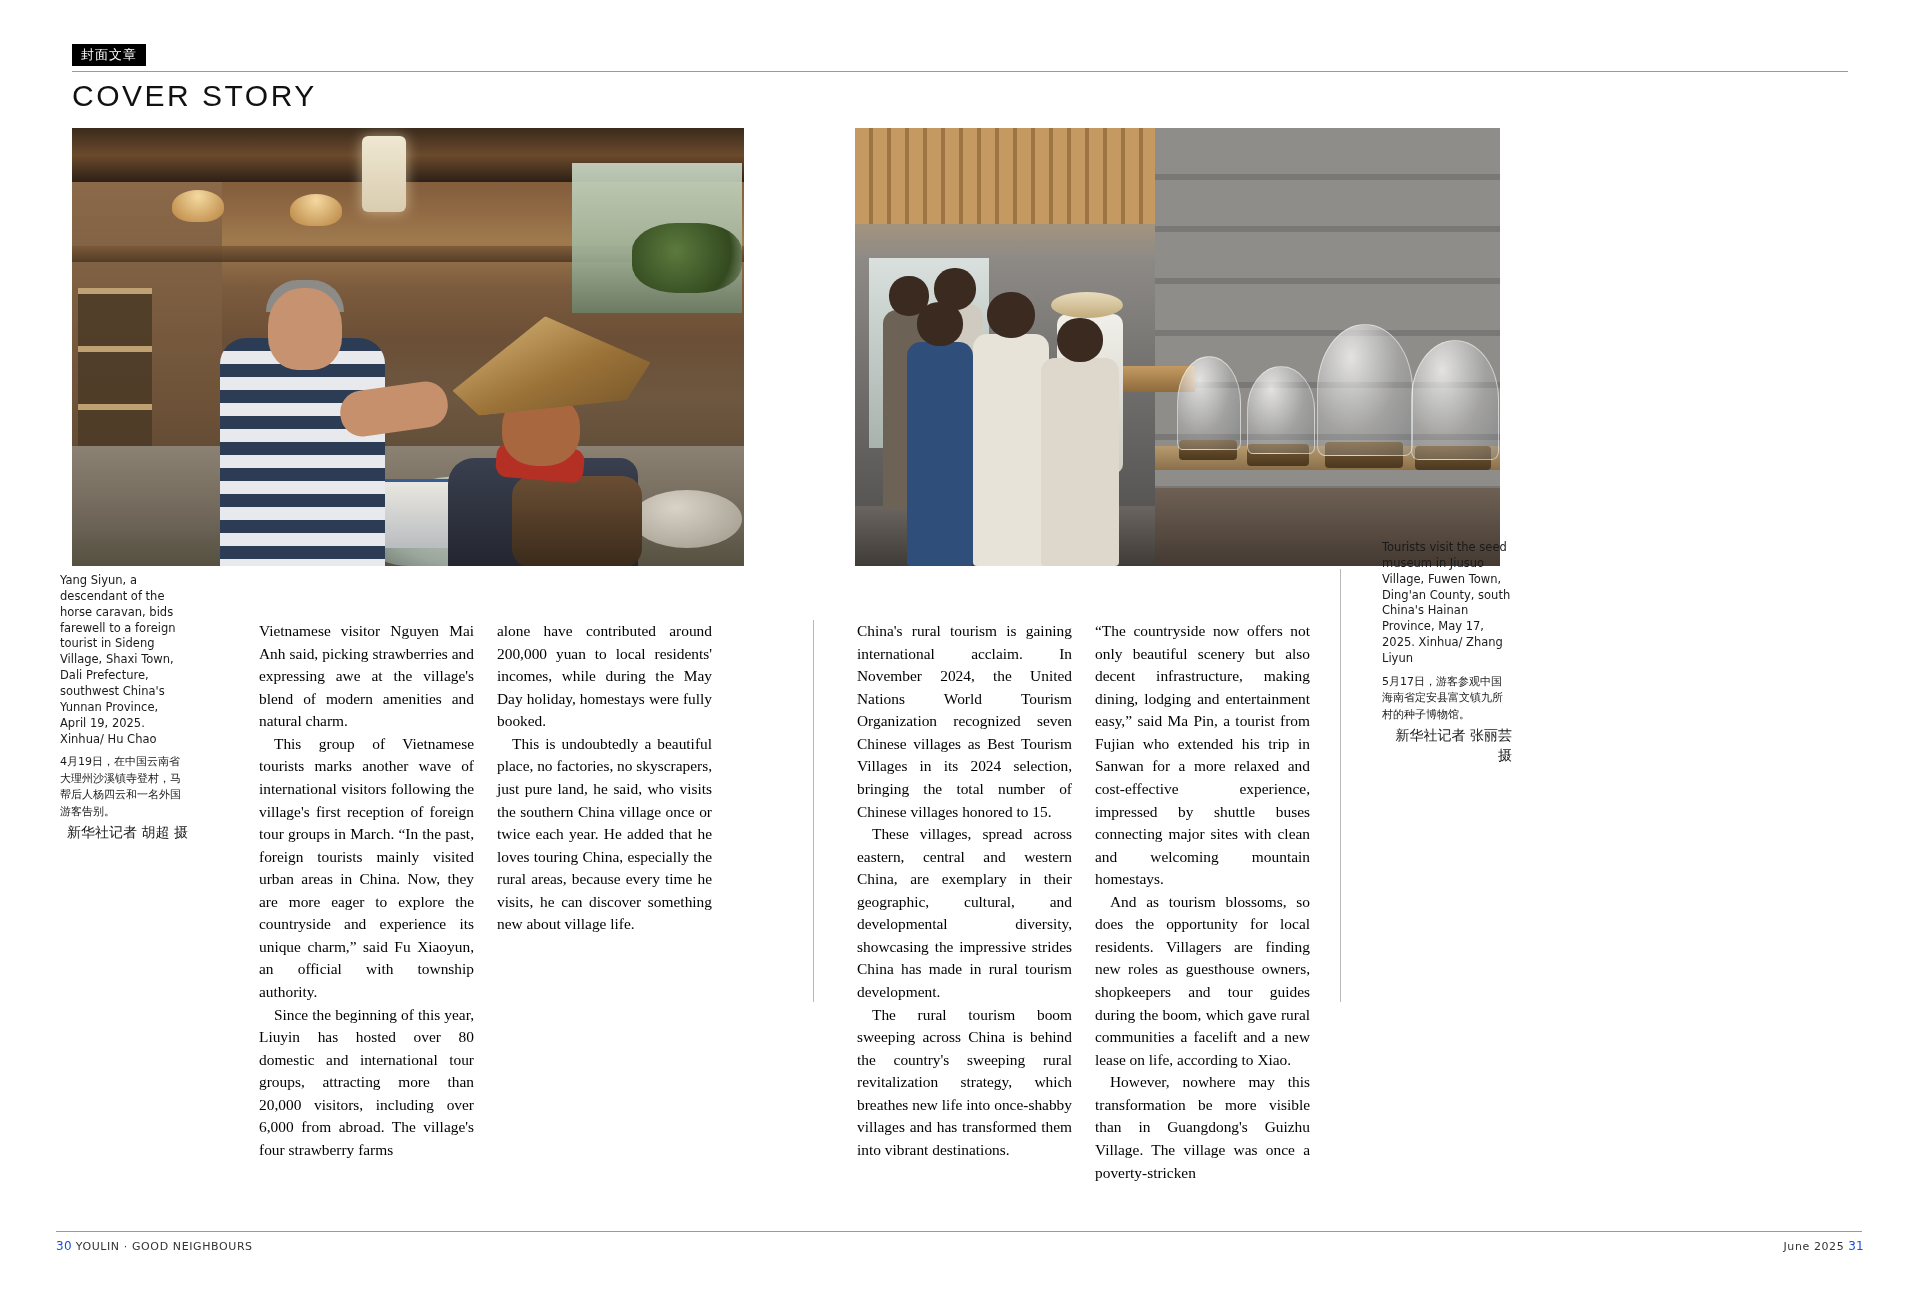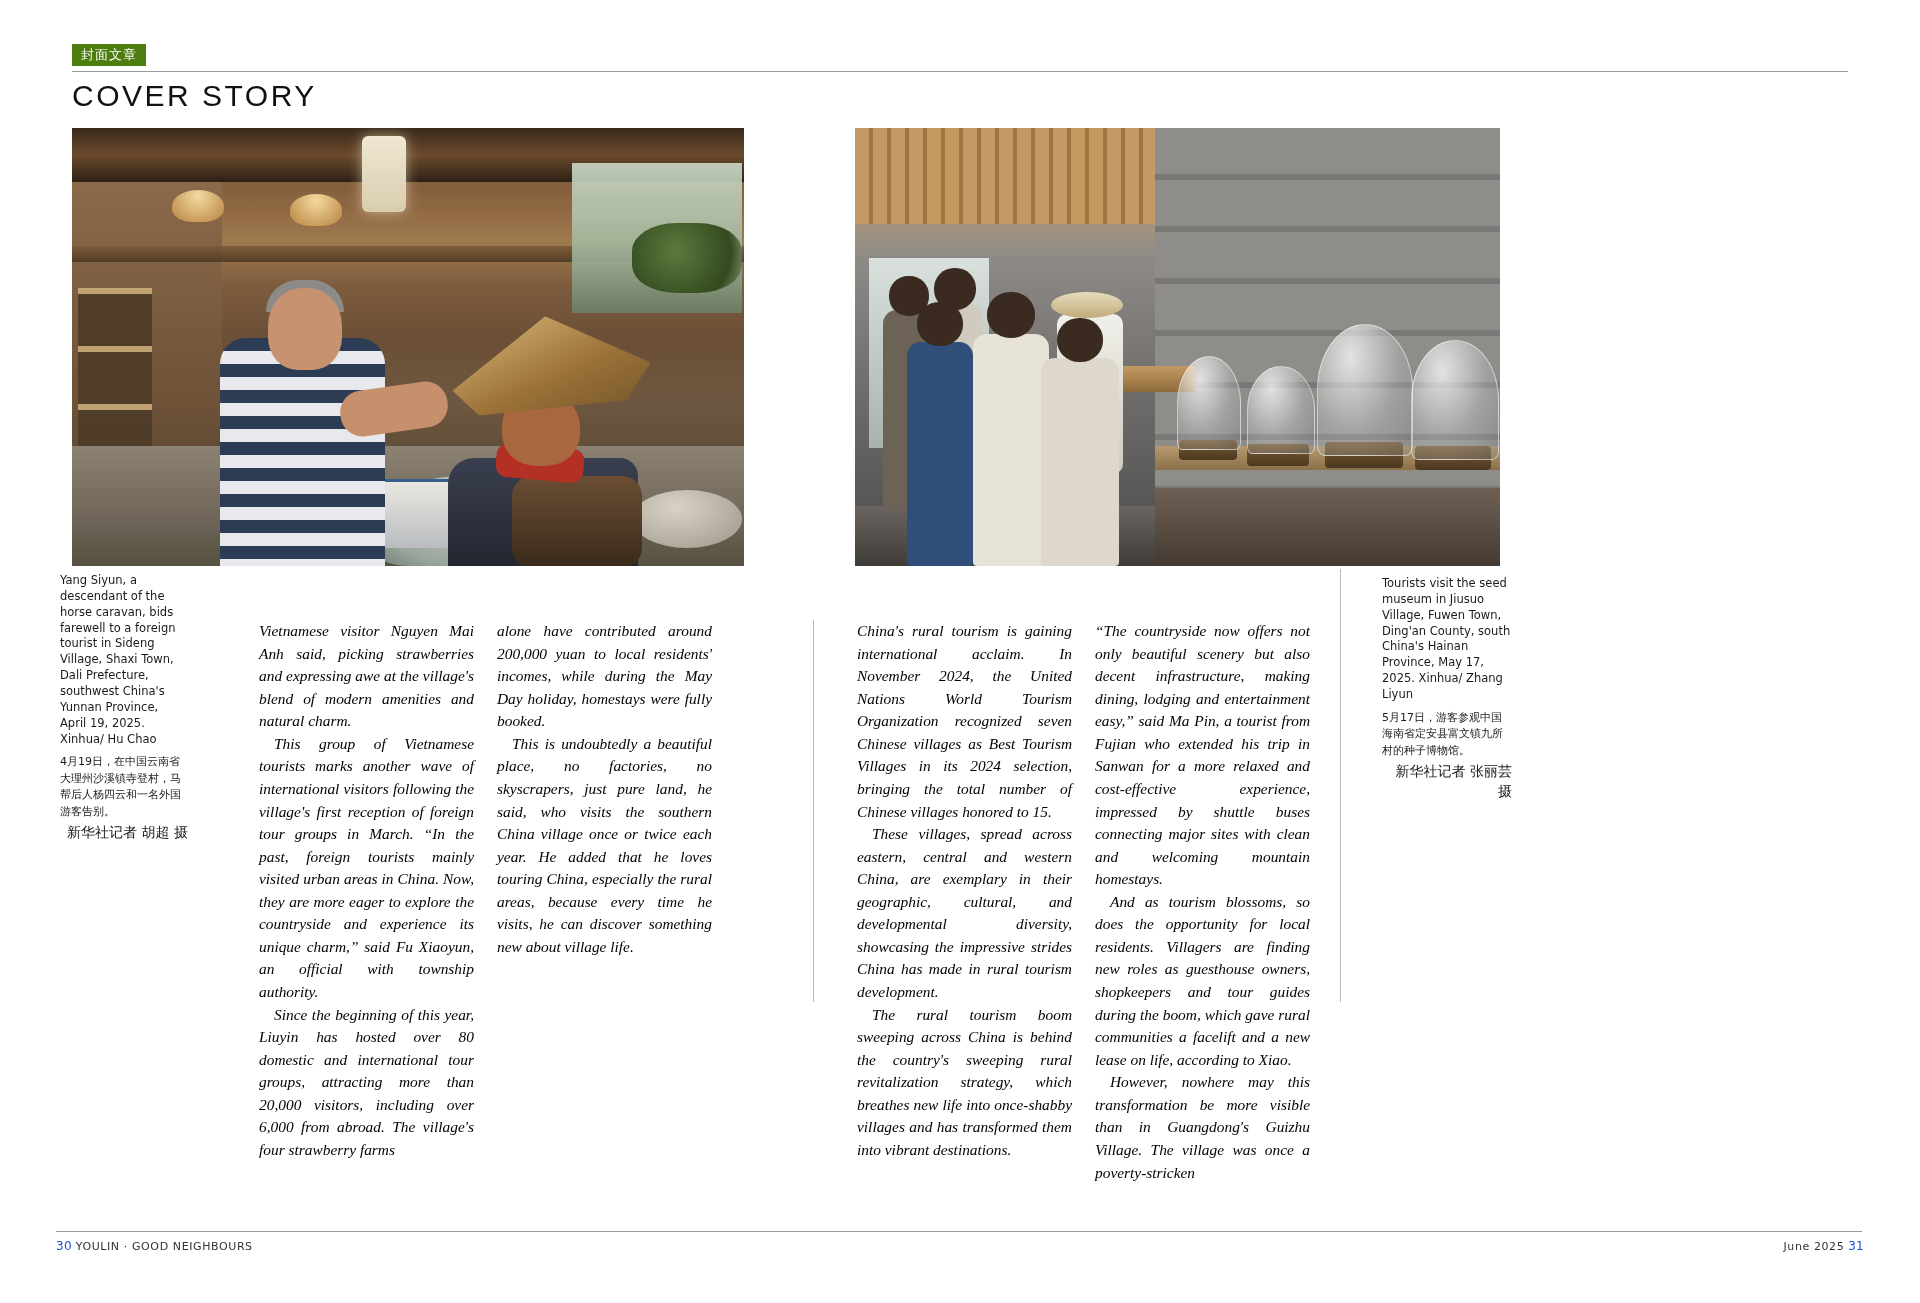--- a/index.html
+++ b/index.html
@@ -24,21 +24,21 @@
 
   
   .header {
     position: absolute;
     left: 72px;
     top: 44px;
     width: 1776px;
   }
   .header-tag {
     display: inline-block;
-    background: #4d7c0f;
+    background: #000000;
     color: #ffffff;
     font-family: "DejaVu Sans", sans-serif;
     font-size: 13px;
     letter-spacing: 1px;
     padding: 4px 9px 5px 9px;
     line-height: 1;
   }
   .header-rule {
     position: absolute;
     left: 0;
@@ -83,21 +83,21 @@
     line-height: 1.38;
     color: #1a1a1a;
   }
   #caption-left {
     left: 60px;
     top: 573px;
     width: 128px;
   }
   #caption-right {
     left: 1382px;
-    top: 576px;
+    top: 540px;
     width: 130px;
   }
   .caption .cn {
     font-family: "DejaVu Sans", sans-serif;
     font-size: 11px;
     line-height: 1.5;
     margin-top: 7px;
     display: block;
   }
   .caption .cn-credit {
@@ -115,21 +115,20 @@
     font-family: "Liberation Serif", serif;
     font-size: 15.4px;
     line-height: 1.465;
     text-align: justify;
     text-justify: inter-word;
     color: #000000;
     hyphens: auto;
   }
   .col p {
     margin: 0;
-    font-style: italic;
   }
   .col p + p {
     text-indent: 15px;
   }
   #col-1 { left: 259px; }
   #col-2 { left: 497px; }
   #col-3 { left: 857px; }
   #col-4 { left: 1095px; }
 
   

